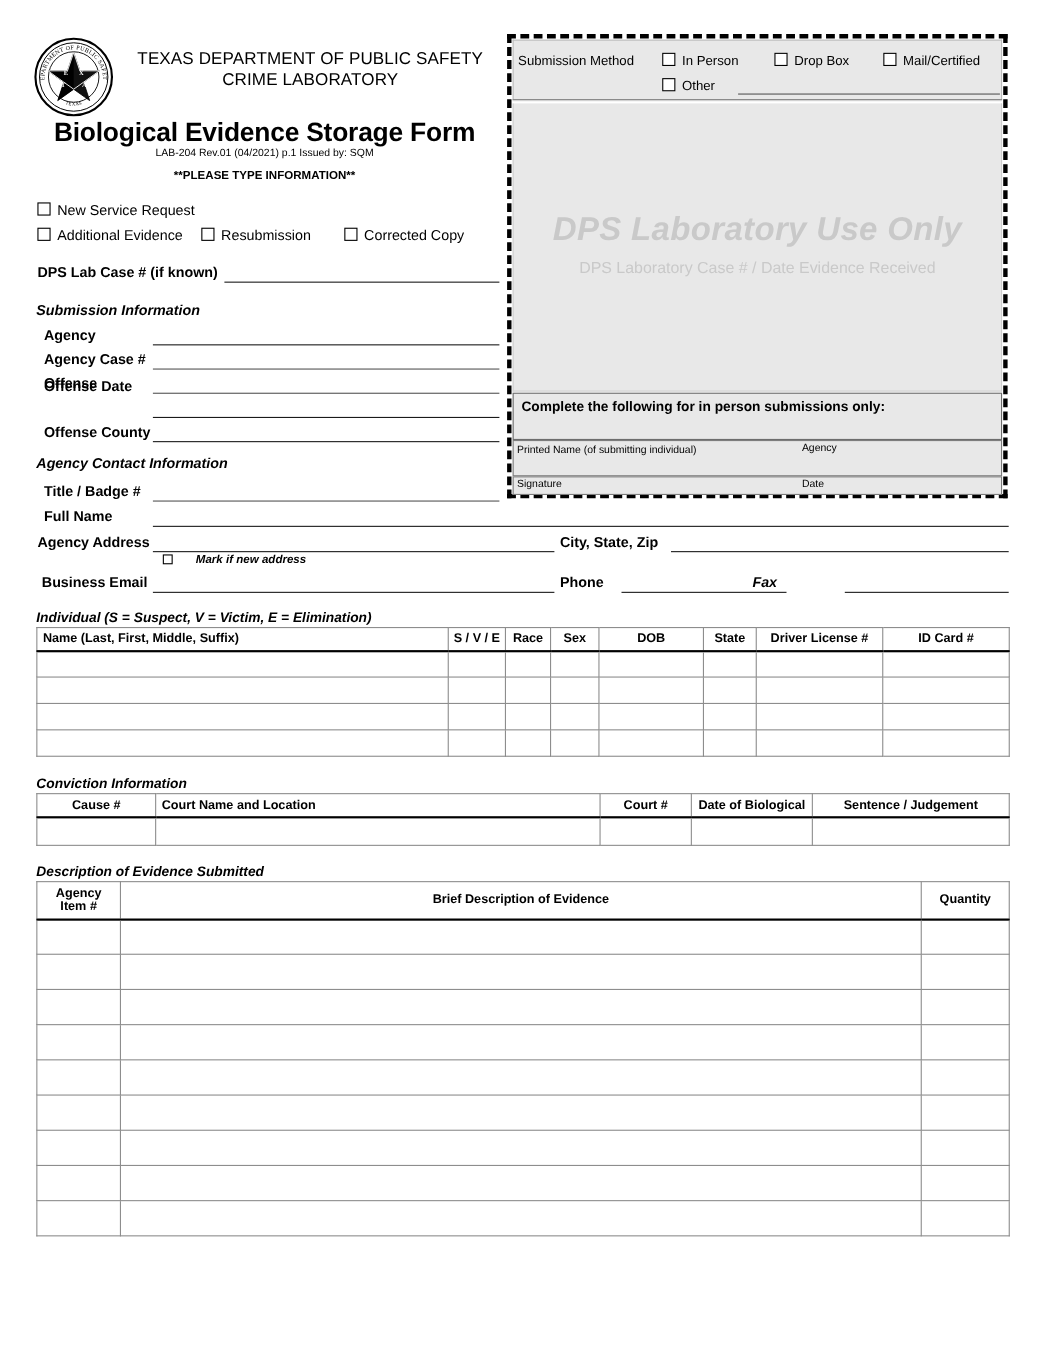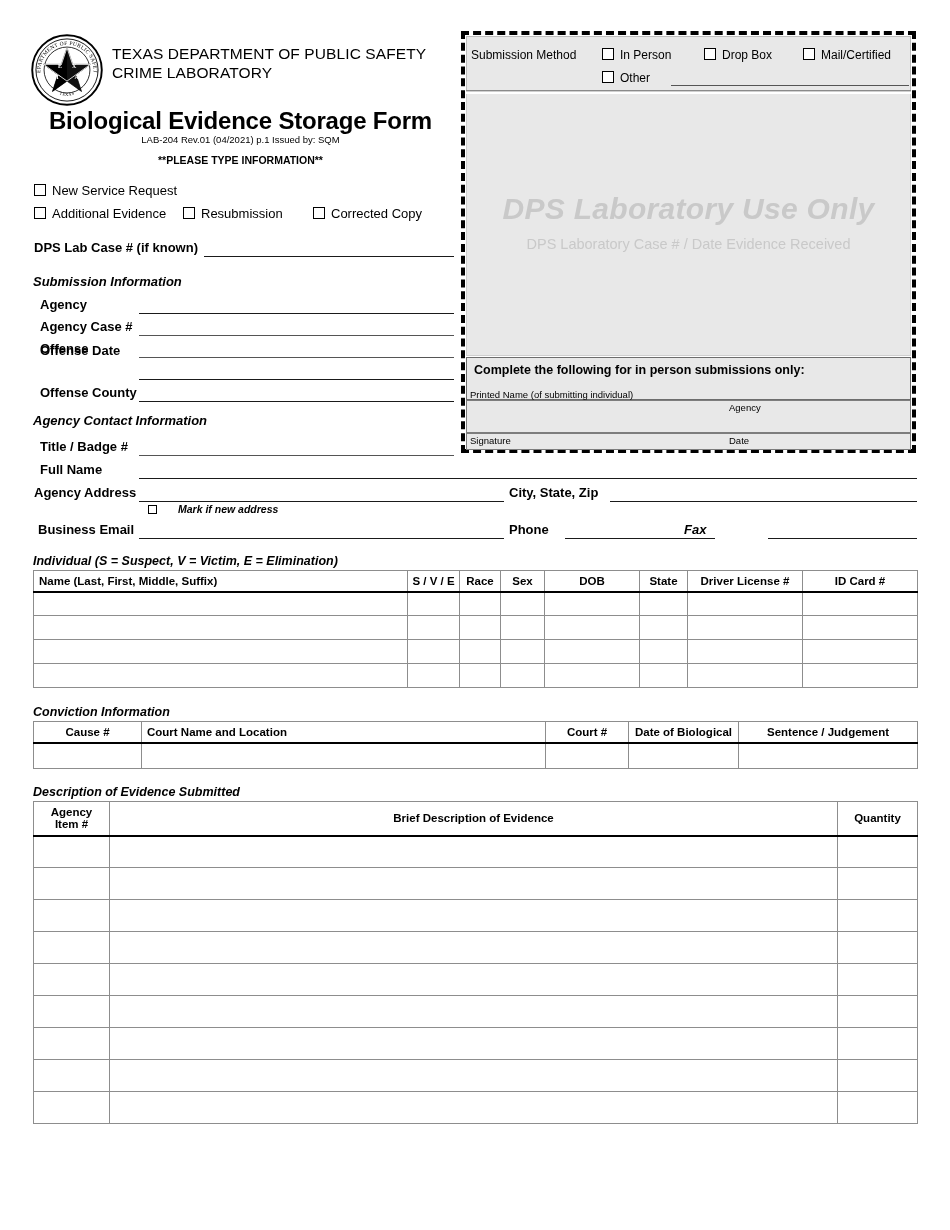--- a/index.html
+++ b/index.html
@@ -13,21 +13,21 @@
     overflow:hidden;
   }
 
   .page { position:absolute; left:0; top:0; width:950px; height:1230px; }
 
   
   .seal { position:absolute; left:30px; top:33px; width:74px; height:74px; }
 
   .org-title {
     position:absolute; left:112px; top:44px; width:340px;
-    font-size:15.5px; font-weight:normal; line-height:19px; 
+    font-size:15.5px; font-weight:normal; line-height:19px; text-align:center;
     letter-spacing:.1px;
   }
   .form-title {
     position:absolute; left:28px; top:107px; width:425px;
     text-align:center; font-size:24px; font-weight:bold; letter-spacing:-.2px;
   }
   .form-rev {
     position:absolute; left:28px; top:134px; width:425px;
     text-align:center; font-size:9.5px;
   }
@@ -237,21 +237,21 @@
 
   <div class="watermark-panel"></div>
   <div class="wm-main">DPS Laboratory Use Only</div>
   <div class="wm-sub">DPS Laboratory Case # / Date Evidence Received</div>
 
   <div class="inperson-hdr">
     <div class="t">Complete the following for in person submissions only:</div>
   </div>
 
   <div class="printed-row"></div>
-  <div class="tiny" style="left:470px; top:389px;">Printed Name (of submitting individual)</div>
+  <div class="tiny" style="left:470px; top:404px;">Printed Name (of submitting individual)</div>
   <div class="tiny" style="left:729px; top:402px;">Agency</div>
 
   <div class="sig-row"></div>
   <div class="tiny" style="left:470px; top:435px;">Signature</div>
   <div class="tiny" style="left:729px; top:435px;">Date</div>
 
   <div class="sec-title" style="left:33px; top:554px;">Individual (S = Suspect, V = Victim, E = Elimination)</div>
 
   <table class="grid" id="individual-table" style="left:33px; top:570px; width:884px;">
     <colgroup>

